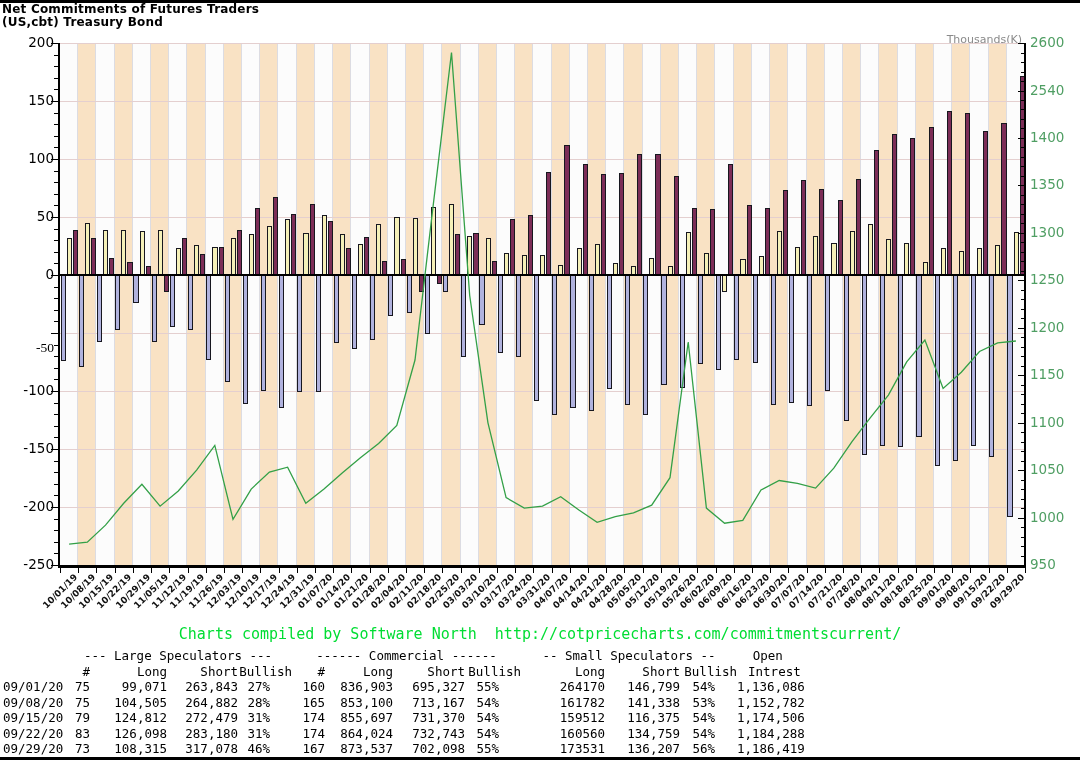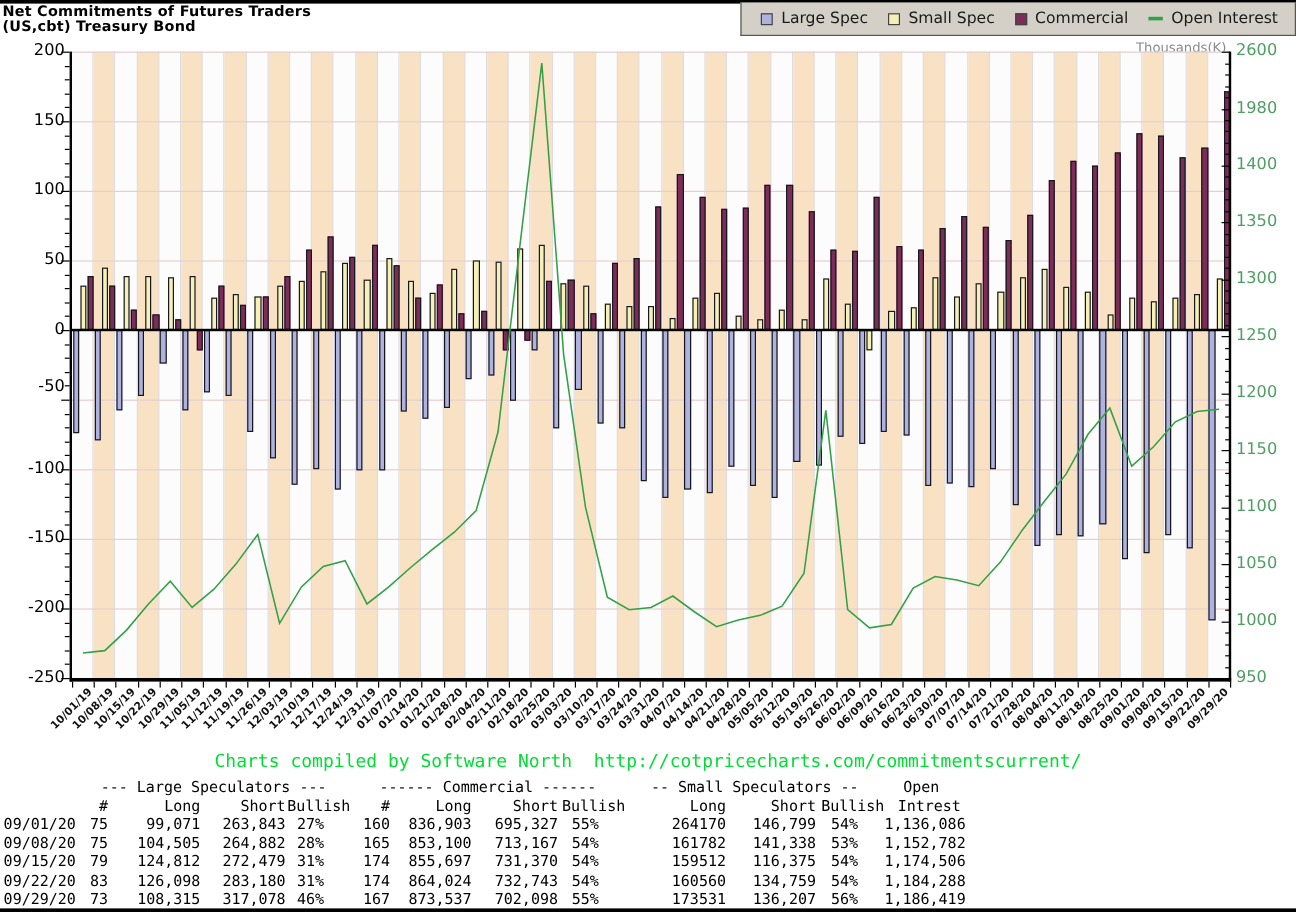--- a/index.html
+++ b/index.html
@@ -36,38 +36,20 @@
 <body>
 
 <div id="page">
   <div class="hrule" style="top:0;height:3px"></div>
 
   <div id="title">
     <div>Net Commitments of Futures Traders</div>
     <div>(US,cbt) Treasury Bond</div>
   </div>
 
-  <div id="legend">
-      <div class="lg-item">
-        <div class="lg-swatch" style="background: rgb(176, 178, 222);"></div>
-        <div>Large Spec</div>
-      </div>
-      <div class="lg-item">
-        <div class="lg-swatch" style="background: rgb(245, 240, 184);"></div>
-        <div>Small Spec</div>
-      </div>
-      <div class="lg-item">
-        <div class="lg-swatch" style="background: rgb(124, 45, 87);"></div>
-        <div>Commercial</div>
-      </div>
-      <div class="lg-item">
-        <div class="lg-line" style="background: rgb(51, 160, 71);"></div>
-        <div>Open Interest</div>
-      </div>
-    </div>
 
   <div id="thousands">Thousands(K)</div>
 
   <div id="plot">
       <div class="stripe" style="left: 0px; width: 18.2075px; background: rgb(252, 252, 252);"></div>
       <div class="stripe" style="left: 18.2075px; width: 18.2075px; background: rgb(249, 226, 196);"></div>
       <div class="stripe" style="left: 36.4151px; width: 18.2075px; background: rgb(252, 252, 252);"></div>
       <div class="stripe" style="left: 54.6226px; width: 18.2075px; background: rgb(249, 226, 196);"></div>
       <div class="stripe" style="left: 72.8302px; width: 18.2075px; background: rgb(252, 252, 252);"></div>
       <div class="stripe" style="left: 91.0377px; width: 18.2075px; background: rgb(249, 226, 196);"></div>
@@ -338,21 +320,21 @@
       <div class="tick" style="left: 54px; top: 89.4px; width: 4px;"></div>
       <div class="tick" style="left: 54px; top: 77.8px; width: 4px;"></div>
       <div class="tick" style="left: 54px; top: 66.2px; width: 4px;"></div>
       <div class="tick" style="left: 54px; top: 54.6px; width: 4px;"></div>
       <div class="tick" style="left: 51px; top: 43px; width: 7px;"></div>
       <div class="ylab" style="top: 35px;">200</div>
       <div class="ylab" style="top: 93px;">150</div>
       <div class="ylab" style="top: 151px;">100</div>
       <div class="ylab" style="top: 209px;">50</div>
       <div class="ylab" style="top: 267px;">0</div>
-      <div class="ylab" style="top: 315px;">-50</div>
+      <div class="ylab" style="top: 340px; font-family: Liberation Serif, serif;">-50</div>
       <div class="ylab" style="top: 383px;">-100</div>
       <div class="ylab" style="top: 441px;">-150</div>
       <div class="ylab" style="top: 499px;">-200</div>
       <div class="ylab" style="top: 557px;">-250</div>
       <div class="tick" style="left: 1018px; top: 565px; width: 7px;"></div>
       <div class="tick" style="left: 1021px; top: 555.5px; width: 4px;"></div>
       <div class="tick" style="left: 1021px; top: 546px; width: 4px;"></div>
       <div class="tick" style="left: 1021px; top: 536.5px; width: 4px;"></div>
       <div class="tick" style="left: 1021px; top: 527px; width: 4px;"></div>
       <div class="tick" style="left: 1018px; top: 517.5px; width: 7px;"></div>
@@ -400,21 +382,21 @@
       <div class="tick" style="left: 1021px; top: 118.9px; width: 4px;"></div>
       <div class="tick" style="left: 1021px; top: 109.4px; width: 4px;"></div>
       <div class="tick" style="left: 1021px; top: 99.9px; width: 4px;"></div>
       <div class="tick" style="left: 1018px; top: 90.5px; width: 7px;"></div>
       <div class="tick" style="left: 1021px; top: 81px; width: 4px;"></div>
       <div class="tick" style="left: 1021px; top: 71.5px; width: 4px;"></div>
       <div class="tick" style="left: 1021px; top: 62px; width: 4px;"></div>
       <div class="tick" style="left: 1021px; top: 52.5px; width: 4px;"></div>
       <div class="tick" style="left: 1018px; top: 43px; width: 7px;"></div>
       <div class="yrlab" style="top: 35px;">2600</div>
-      <div class="yrlab" style="top: 82.5px;">1980</div>
+      <div class="yrlab" style="top: 82.5px;">2540</div>
       <div class="yrlab" style="top: 129.9px;">1400</div>
       <div class="yrlab" style="top: 177.4px;">1350</div>
       <div class="yrlab" style="top: 224.8px;">1300</div>
       <div class="yrlab" style="top: 272.3px;">1250</div>
       <div class="yrlab" style="top: 319.7px;">1200</div>
       <div class="yrlab" style="top: 367.2px;">1150</div>
       <div class="yrlab" style="top: 414.6px;">1100</div>
       <div class="yrlab" style="top: 462.1px;">1050</div>
       <div class="yrlab" style="top: 509.5px;">1000</div>
       <div class="yrlab" style="top: 557px;">950</div>

